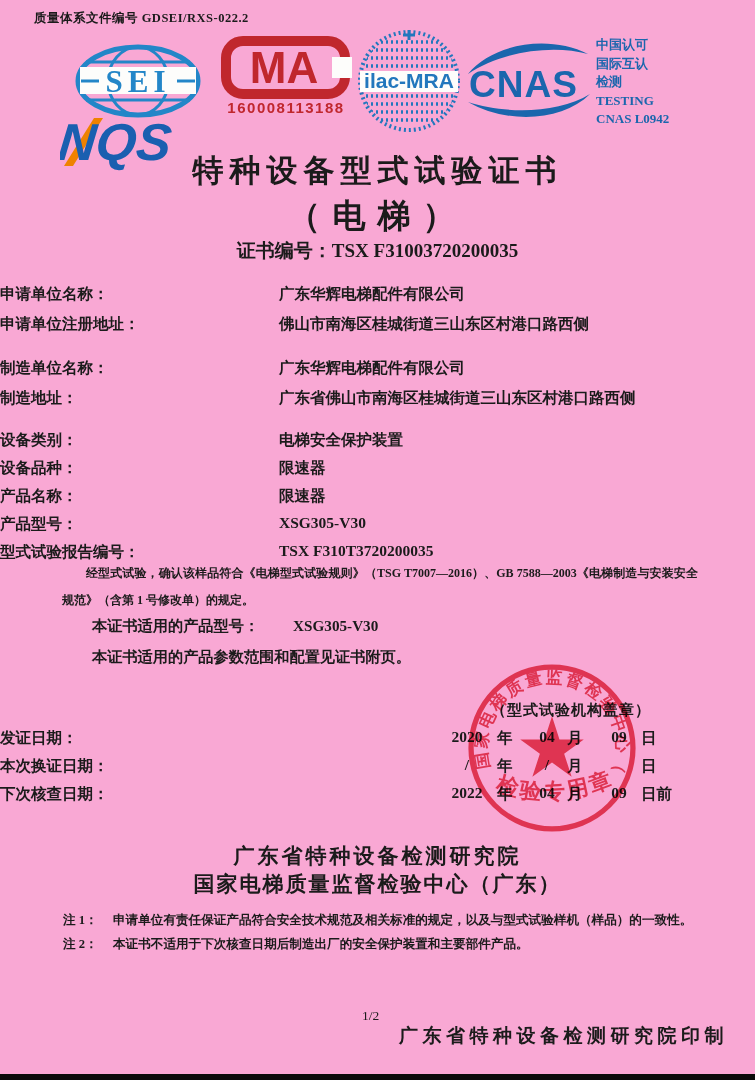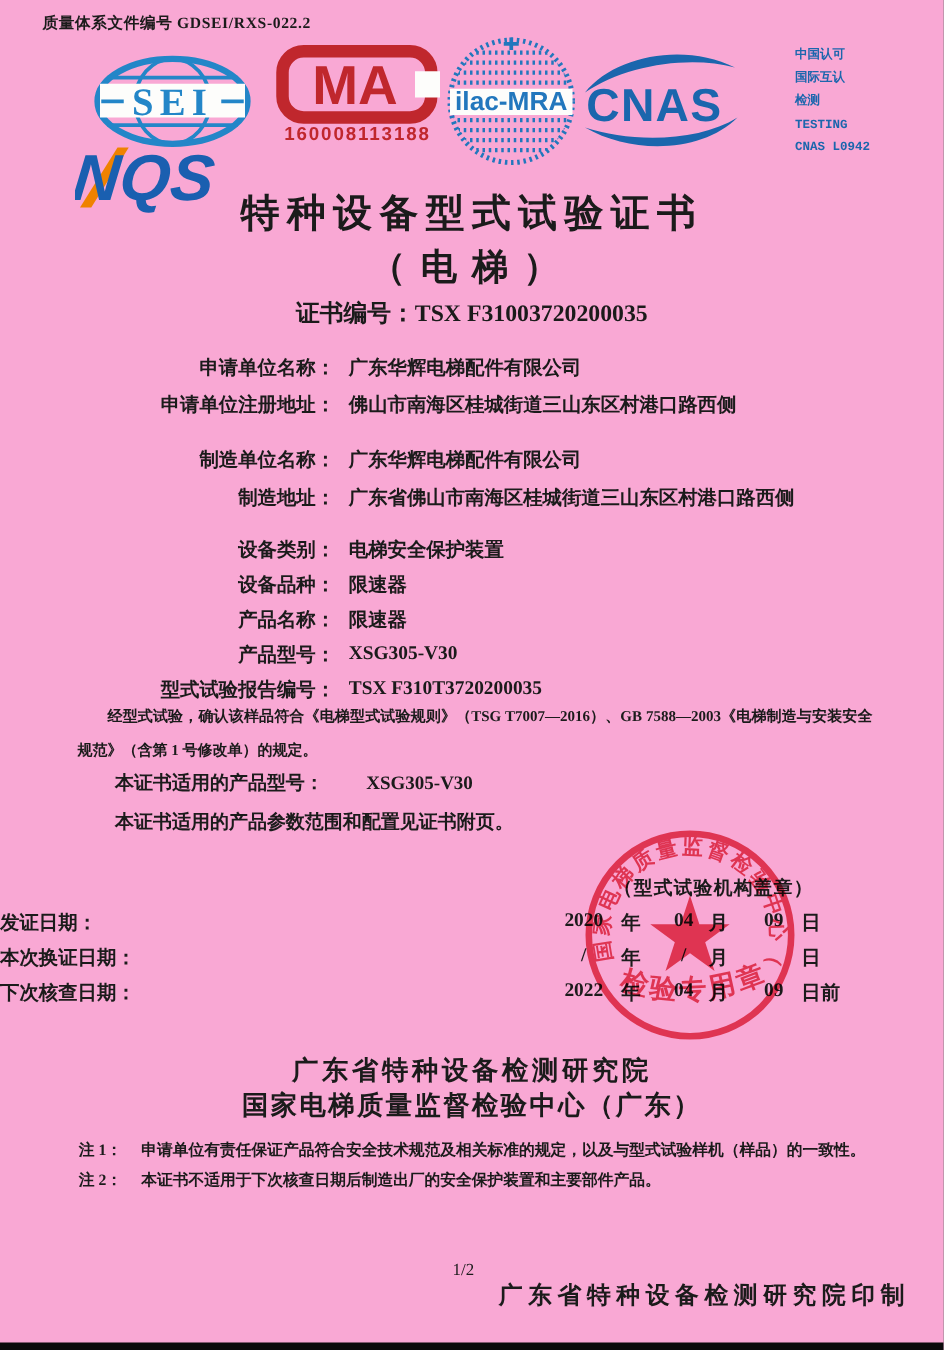--- a/index.html
+++ b/index.html
@@ -5,32 +5,32 @@
   * { box-sizing: border-box; }
   html,body { margin:0; padding:0; background:#777; }
   .page {
     position:relative; width:755px; height:1080px; margin:0 auto;
     background:#f9a8d4; overflow:hidden;
     font-family:"Liberation Serif","DejaVu Serif",serif;
     color:#1b1b1b; font-weight:700;
   }
   .abs { position:absolute; }
   .doc-code { left:34px; top:10px; font-size:12.5px; letter-spacing:.5px; }
-  .accred { left:596px; top:36px; font-size:10px; line-height:18.5px;
-    color:#1b66ad; font-family:Liberation Mono, monospace; font-weight:700;margin-left:40px; }
+  .accred { left:596px; top:36px; font-size:13px; line-height:18.5px;
+    color:#1b66ad; font-family:Liberation Serif, serif; font-weight:700; }
   .cma-num { left:214px; top:99px; width:144px; text-align:center;
     color:#c0272d; font-size:15px; letter-spacing:1.5px;
     font-family:"Liberation Sans",sans-serif; font-weight:700; }
   .title-main { left:0; top:150px; width:755px; text-align:center;
     font-size:31px; letter-spacing:6px; }
   .title-sub { left:0; top:194px; width:755px; text-align:center;
-    font-size:29px; letter-spacing:12px; }
+    font-size:33px; letter-spacing:12px; }
   .cert-line { left:0; top:238px; width:755px; text-align:center; font-size:19px; }
   .inforow { position:absolute; left:0; width:755px; display:flex; font-size:15.5px; }
-  .lbl { width:268px; text-align:right; }
+  .lbl { width:268px; }
   .val { margin-left:11px; }
   .para { left:62px; top:560px; width:636px; font-size:12px; line-height:27px;
     text-align:justify; text-indent:2em; }
   .appline { left:92px; font-size:15.2px; }
   .appline .gap { display:inline-block; width:34px; }
   .seal-hint { left:491px; top:701px; font-size:15px; letter-spacing:1px; }
   .daterow { position:absolute; left:0; width:730px; display:flex; font-size:15.5px; }
   .dlabel { width:437px; text-align:left; }
   .dyear { width:60px; text-align:center; }
   .dyunit { width:30px; }

